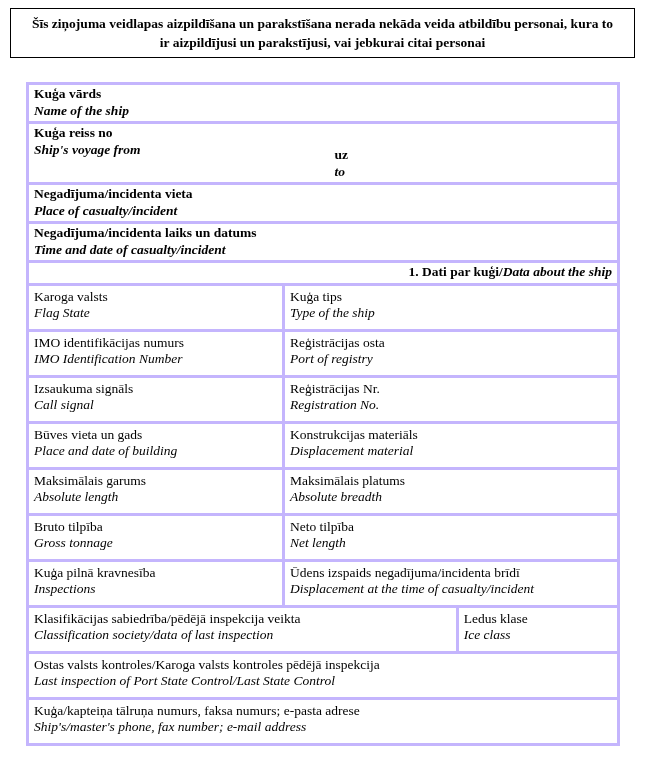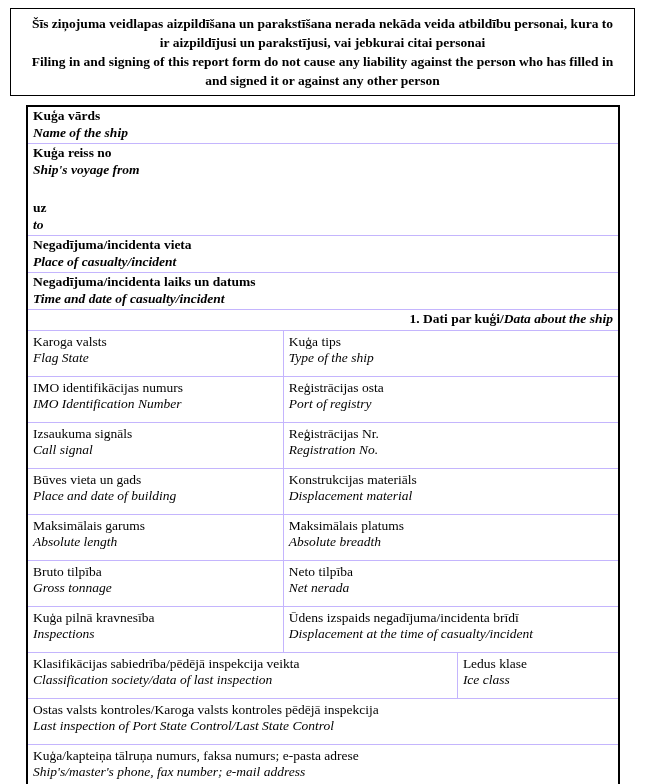--- a/index.html
+++ b/index.html
@@ -13,62 +13,61 @@
   }
   .page { padding: 8px 10px 0 10px; }
 
   .disclaimer {
     border: 1px solid #000;
     text-align: center;
     font-weight: bold;
     font-size: 13.5px;
     line-height: 19px;
     padding: 5px 16px;
-    margin-bottom: 9px;
+    margin-bottom: 24px;
   }
 
   table.form {
     border-collapse: collapse;
     width: 594px;
     margin-left: 16px;
     border: 2px solid #000;
     table-layout: fixed;
   }
   table.form td {
-    border: 1px solid #c4b5fd;
+    border: 3px solid #c4b5fd;
     padding: 1px 5px 2px 5px;
     font-size: 13.5px;
     line-height: 16.5px;
     vertical-align: top;
   }
 
   
   tr.g .lv { font-weight: bold; }
   tr.g .en { font-weight: bold; font-style: italic; }
 
   
   tr.s td { height: 46px; padding-top: 3px; margin-top: 6px; }
   tr.s .lv { font-weight: normal; }
   tr.s .en { font-style: italic; }
 
   td.sect { font-weight: bold; padding-top: 2px; padding-bottom: 3px; text-align: right; }
   td.sect .title-en { font-style: italic; }
 
-  .vrow { display: flex; flex-direction: column; }
+  .vrow { display: flex; }
   .vleft { width: 52%; }
   .vright { flex: 1; margin-top: 22px; }
 </style>
 </head>
 <body>
 
 <div class="page">
 
   <div class="disclaimer">
     <div>Šīs ziņojuma veidlapas aizpildīšana un parakstīšana nerada nekāda veida atbildību personai, kura to ir aizpildījusi un parakstījusi, vai jebkurai citai personai</div>
-    <div>Filing in and signing of this report form do not cause any liability against the person who has filled in and signed it or against any other person</div>
   </div>
 
   <table class="form">
     <colgroup>
       <col style="width:43.3%">
         <col style="width:29.4%">
         <col style="width:27.3%">
     </colgroup>
 
     <tbody>
@@ -161,21 +160,21 @@
         <div class="en">Absolute breadth</div>
       </td>
     </tr>
     <tr class="s">
       <td>
         <div class="lv">Bruto tilpība</div>
         <div class="en">Gross tonnage</div>
       </td>
       <td colspan="2">
         <div class="lv">Neto tilpība</div>
-        <div class="en">Net nerada</div>
+        <div class="en">Net length</div>
       </td>
     </tr>
     <tr class="s">
       <td>
         <div class="lv">Kuģa pilnā kravnesība</div>
         <div class="en">Inspections</div>
       </td>
       <td colspan="2">
         <div class="lv">Ūdens izspaids negadījuma/incidenta brīdī</div>
         <div class="en">Displacement at the time of casualty/incident</div>

